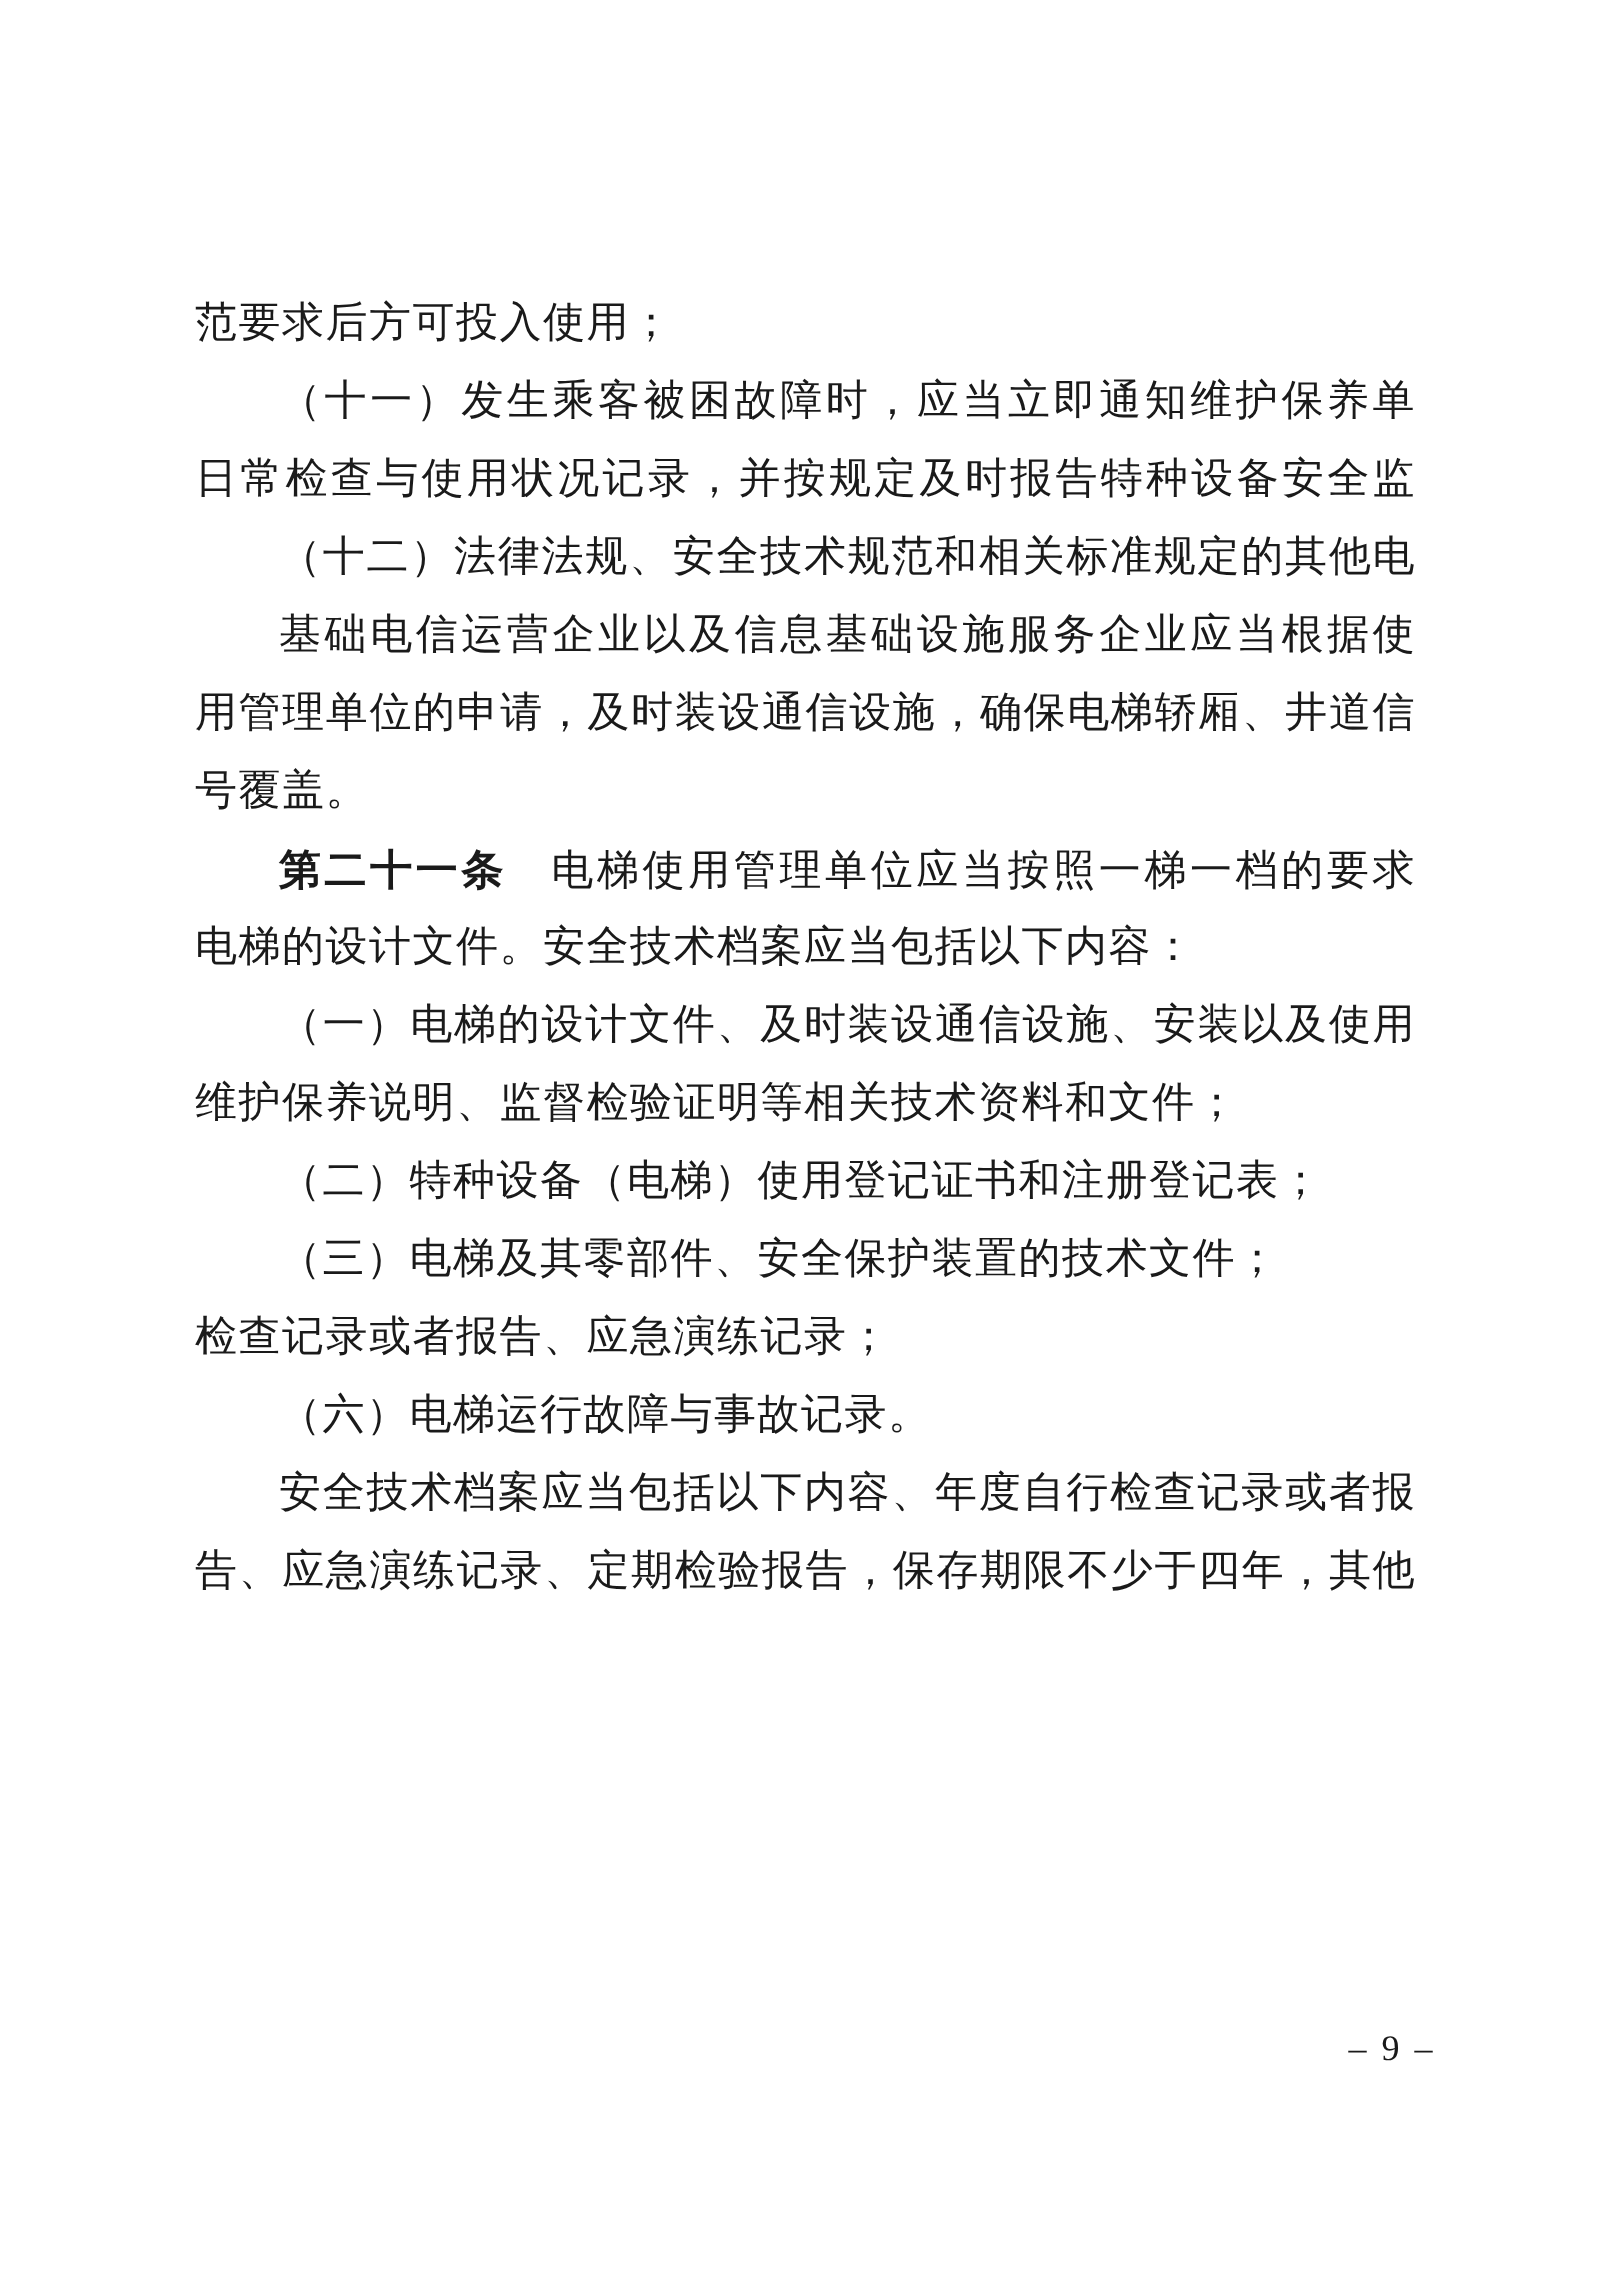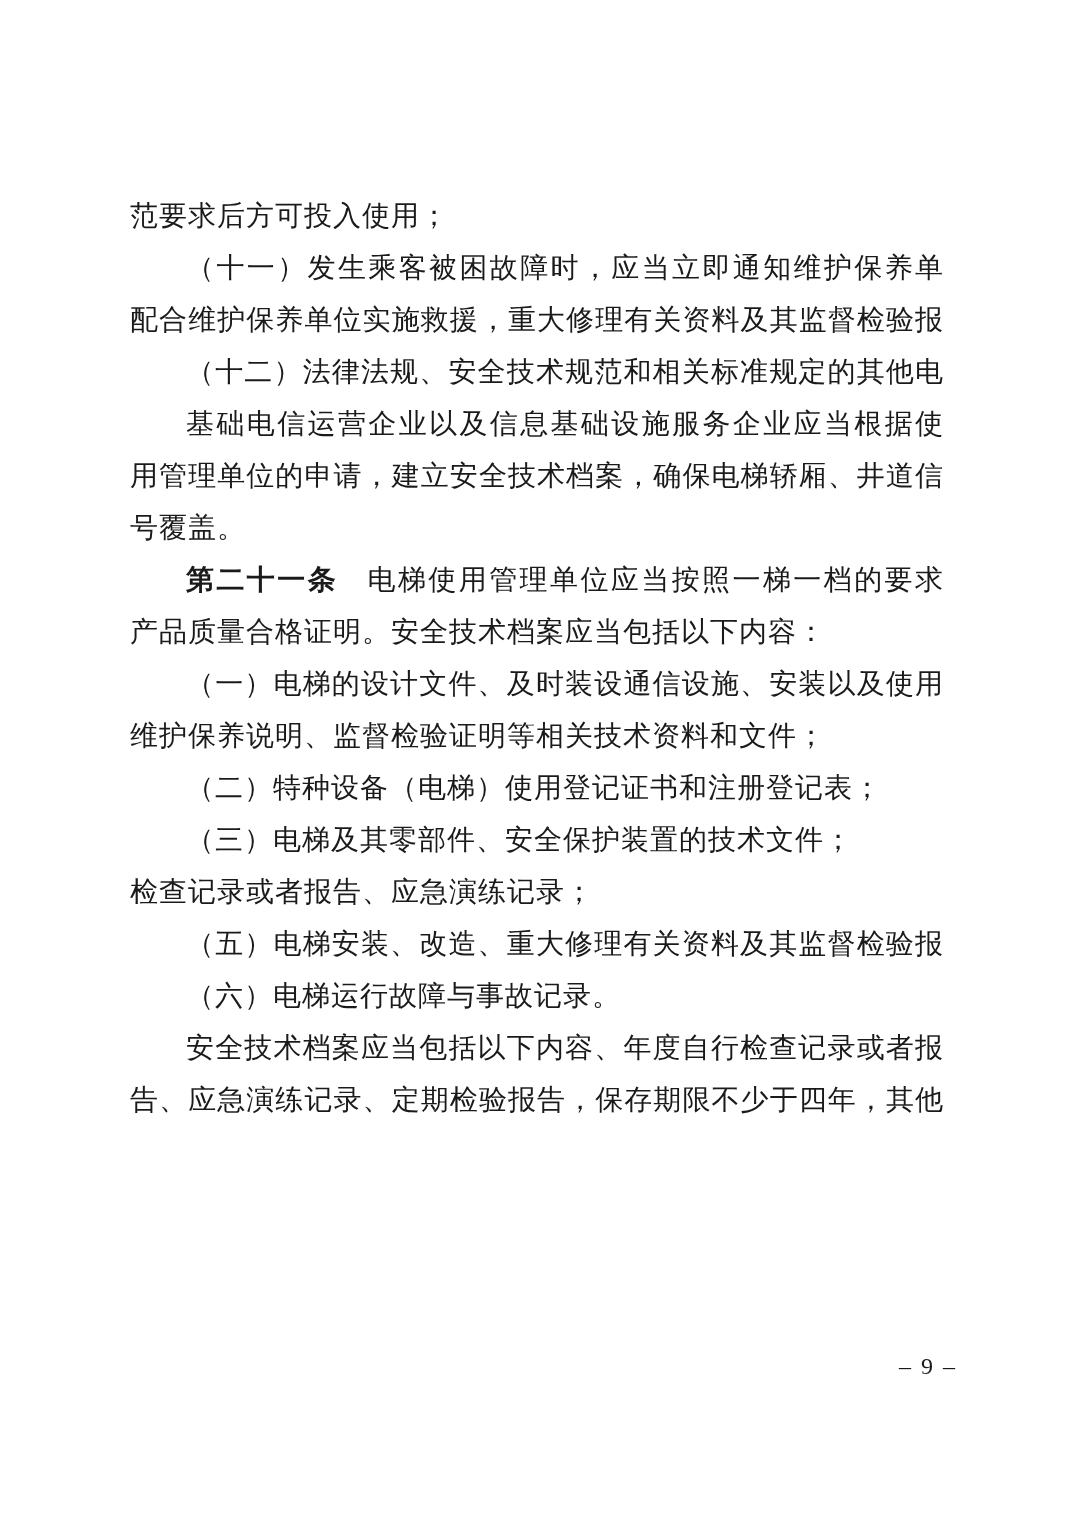--- a/index.html
+++ b/index.html
@@ -56,31 +56,30 @@
     color: #1a1a1a;
   }
 </style>
 </head>
 <body>
 
 <div class="page">
   <main class="body-text" id="body-text">
       <div class="line">范要求后方可投入使用；</div>
       <div class="line indent justify">（十一）发生乘客被困故障时，应当立即通知维护保养单位，</div>
-      <div class="line justify">配合维护保养单位实施救援，重大修理有关资料及其监督检验报</div>
+      <div class="line justify">日常检查与使用状况记录，并按规定及时报告特种设备安全监</div>
       <div class="line indent justify">（十二）法律法规、安全技术规范和相关标准规定的其他电</div>
       <div class="line indent justify">基础电信运营企业以及信息基础设施服务企业应当根据使</div>
-      <div class="line justify">用管理单位的申请，建立安全技术档案，确保电梯轿厢、井道信</div>
+      <div class="line justify">用管理单位的申请，及时装设通信设施，确保电梯轿厢、井道信</div>
       <div class="line">号覆盖。</div>
       <div class="line indent justify"><span class="article-no">第二十一条</span><span class="article-gap"></span><span>电梯使用管理单位应当按照一梯一档的要求</span></div>
-      <div class="line">产品质量合格证明。安全技术档案应当包括以下内容：</div>
+      <div class="line">电梯的设计文件。安全技术档案应当包括以下内容：</div>
       <div class="line indent justify">（一）电梯的设计文件、及时装设通信设施、安装以及使用</div>
       <div class="line">维护保养说明、监督检验证明等相关技术资料和文件；</div>
       <div class="line indent">（二）特种设备（电梯）使用登记证书和注册登记表；</div>
       <div class="line indent">（三）电梯及其零部件、安全保护装置的技术文件；</div>
       <div class="line">检查记录或者报告、应急演练记录；</div>
-      <div class="line indent justify">（五）电梯安装、改造、重大修理有关资料及其监督检验报</div>
       <div class="line indent">（六）电梯运行故障与事故记录。</div>
       <div class="line indent justify">安全技术档案应当包括以下内容、年度自行检查记录或者报</div>
       <div class="line justify">告、应急演练记录、定期检验报告，保存期限不少于四年，其他</div>
     </main>
   <div class="page-number">– 9 –</div>
 </div>
 
 </body></html>

